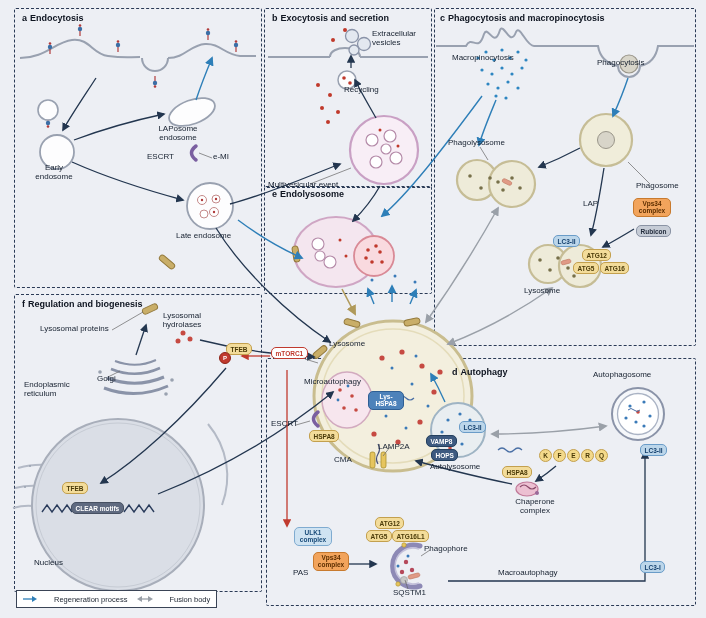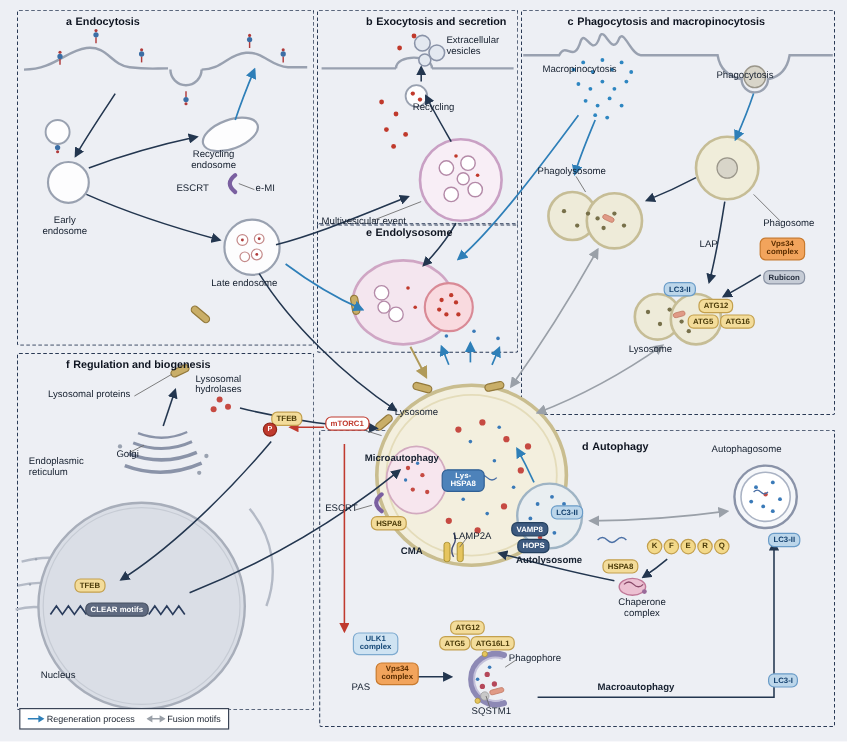--- a/index.html
+++ b/index.html
@@ -1,46 +1,46 @@
 <!DOCTYPE html>
 <html><head>
 <meta charset="utf-8">
 <style>
   html,body{margin:0;padding:0;background:#fff;}
   #fig{position:relative;width:706px;height:618px;background:#edeff4;overflow:hidden;
        font-family:"Liberation Sans",sans-serif;}
   .pbox{position:absolute;border:1.4px dashed #2a3a55;border-radius:2px;z-index:1;}
   #shapes{position:absolute;left:0;top:0;z-index:2;pointer-events:none;}
-  .ptitle{position:absolute;z-index:5;font-size:9px;font-weight:700;color:#0e1420;white-space:nowrap;margin-left:33px;}
+  .ptitle{position:absolute;z-index:5;font-size:9px;font-weight:700;color:#0e1420;white-space:nowrap;}
   .ptitle .pletter{margin-right:3px;}
   .lbl{position:absolute;z-index:5;font-size:8px;line-height:1.12;color:#16202f;white-space:nowrap;}
   .lbl.wrap{white-space:normal;text-align:center;}
   .lbl.wl{white-space:normal;text-align:left;}
-  .lbl.bold{font-weight:700;}
+  .lbl.bold{font-weight:400;}
   .badge{position:absolute;z-index:6;font-size:6.5px;font-weight:700;padding:1.5px 3.5px;
          border-radius:5px;border:1px solid;text-align:center;line-height:1.15;white-space:nowrap;}
   .badge.wrap{white-space:normal;padding:1px 2px;}
   .b-yellow{background:#f3dc9a;border-color:#c3a04e;color:#4a3a08;}
   .b-orange{background:#f2a45c;border-color:#c87a2e;color:#5c2e00;}
   .b-blue{background:#bcd6ea;border-color:#6a9cc8;color:#14406e;}
   .b-bluesolid{background:#4d82ba;border-color:#2f5f94;color:#fff;}
   .b-navy{background:#3d5a80;border-color:#24405f;color:#fff;}
   .b-gray{background:#c6ccd6;border-color:#8a93a4;color:#252e3e;}
   .b-redline{background:#fff;border-color:#c03a2e;color:#c03a2e;}
   .b-dark{background:#5f6a80;border-color:#465062;color:#fff;}
   .b-lblue{background:#cfe3f2;border-color:#7fabd0;color:#174a78;}
   .kq{position:absolute;z-index:6;width:11px;height:11px;border-radius:50%;background:#f3d98a;
       border:1px solid #c3a04e;color:#4a3a08;font-size:6.5px;font-weight:700;
       display:flex;align-items:center;justify-content:center;}
   .pcirc{position:absolute;z-index:7;width:10px;height:10px;border-radius:50%;background:#c03a2e;
       border:1px solid #8e2418;color:#fff;font-size:6px;font-weight:700;
       display:flex;align-items:center;justify-content:center;}
   .legend{position:absolute;left:16px;top:590px;height:16px;display:flex;align-items:center;gap:10px;
       padding:0 6px;background:#fff;border:1px solid #3a4456;z-index:8;font-size:7.5px;color:#1c2430;}
-  .legend .li{display:flex;align-items:center;gap:1px;}
+  .legend .li{display:flex;align-items:center;gap:16px;}
   .wm{position:absolute;left:598px;top:565px;display:flex;align-items:center;gap:4px;z-index:8;
       color:#a7adb6;font-weight:700;font-size:15px;}
   .rec line{stroke:#b03a3a;stroke-width:1.2;}
   .rec .h{fill:#3b6ea5;}
   .rec .l{fill:#b03a3a;}
 </style>
 </head>
 <body>
 
 <div id="fig">
@@ -475,24 +475,24 @@
     </g>
   </svg>
 
   <div class="ptitle" style="left:22px;top:13px"><span class="pletter">a</span><span>Endocytosis</span></div>
   <div class="ptitle" style="left:272px;top:13px"><span class="pletter">b</span><span>Exocytosis and secretion</span></div>
   <div class="ptitle" style="left:440px;top:13px"><span class="pletter">c</span><span>Phagocytosis and macropinocytosis</span></div>
   <div class="ptitle" style="left:272px;top:189px"><span class="pletter">e</span><span>Endolysosome</span></div>
   <div class="ptitle" style="left:22px;top:299px"><span class="pletter">f</span><span>Regulation and biogenesis</span></div>
   <div class="ptitle" style="left:452px;top:367px"><span class="pletter">d</span><span>Autophagy</span></div>
 
-  <div class="lbl wrap" style="left:146px;top:125px;width:64px">Recycling endosome</div>
+  <div class="lbl wrap" style="left:146px;top:125px;width:64px">LAPosome endosome</div>
   <div class="lbl" style="left:147px;top:153px">ESCRT</div>
   <div class="lbl" style="left:213px;top:153px">e-MI</div>
-  <div class="lbl wrap" style="left:30px;top:180px;width:48px">Early endosome</div>
+  <div class="lbl wrap" style="left:30px;top:164px;width:48px">Early endosome</div>
   <div class="lbl" style="left:176px;top:232px">Late endosome</div>
 
   <div class="lbl wl" style="left:372px;top:30px;width:52px">Extracellular vesicles</div>
   <div class="lbl" style="left:344px;top:86px">Recycling</div>
   <div class="lbl" style="left:268px;top:181px">Multivesicular event</div>
 
   <div class="lbl" style="left:452px;top:54px">Macropinocytosis</div>
   <div class="lbl" style="left:597px;top:59px">Phagocytosis</div>
   <div class="lbl" style="left:448px;top:139px">Phagolysosome</div>
   <div class="lbl" style="left:636px;top:182px">Phagosome</div>
@@ -555,18 +555,18 @@
           <path d="M9,1 L14,4 L9,7 z" fill="#2e7fb8"></path>
         </svg>
       <span>Regeneration process</span>
     </span>
     <span class="li">
       <svg width="16" height="8">
           <line x1="3" y1="4" x2="13" y2="4" stroke="#9aa0a8" stroke-width="1.3"></line>
           <path d="M5,1 L0,4 L5,7 z" fill="#9aa0a8"></path>
           <path d="M11,1 L16,4 L11,7 z" fill="#9aa0a8"></path>
         </svg>
-      <span>Fusion motifs</span>
+      <span>Fusion body</span>
     </span>
   </div>
 
 
 </div>
 
 </body></html>

